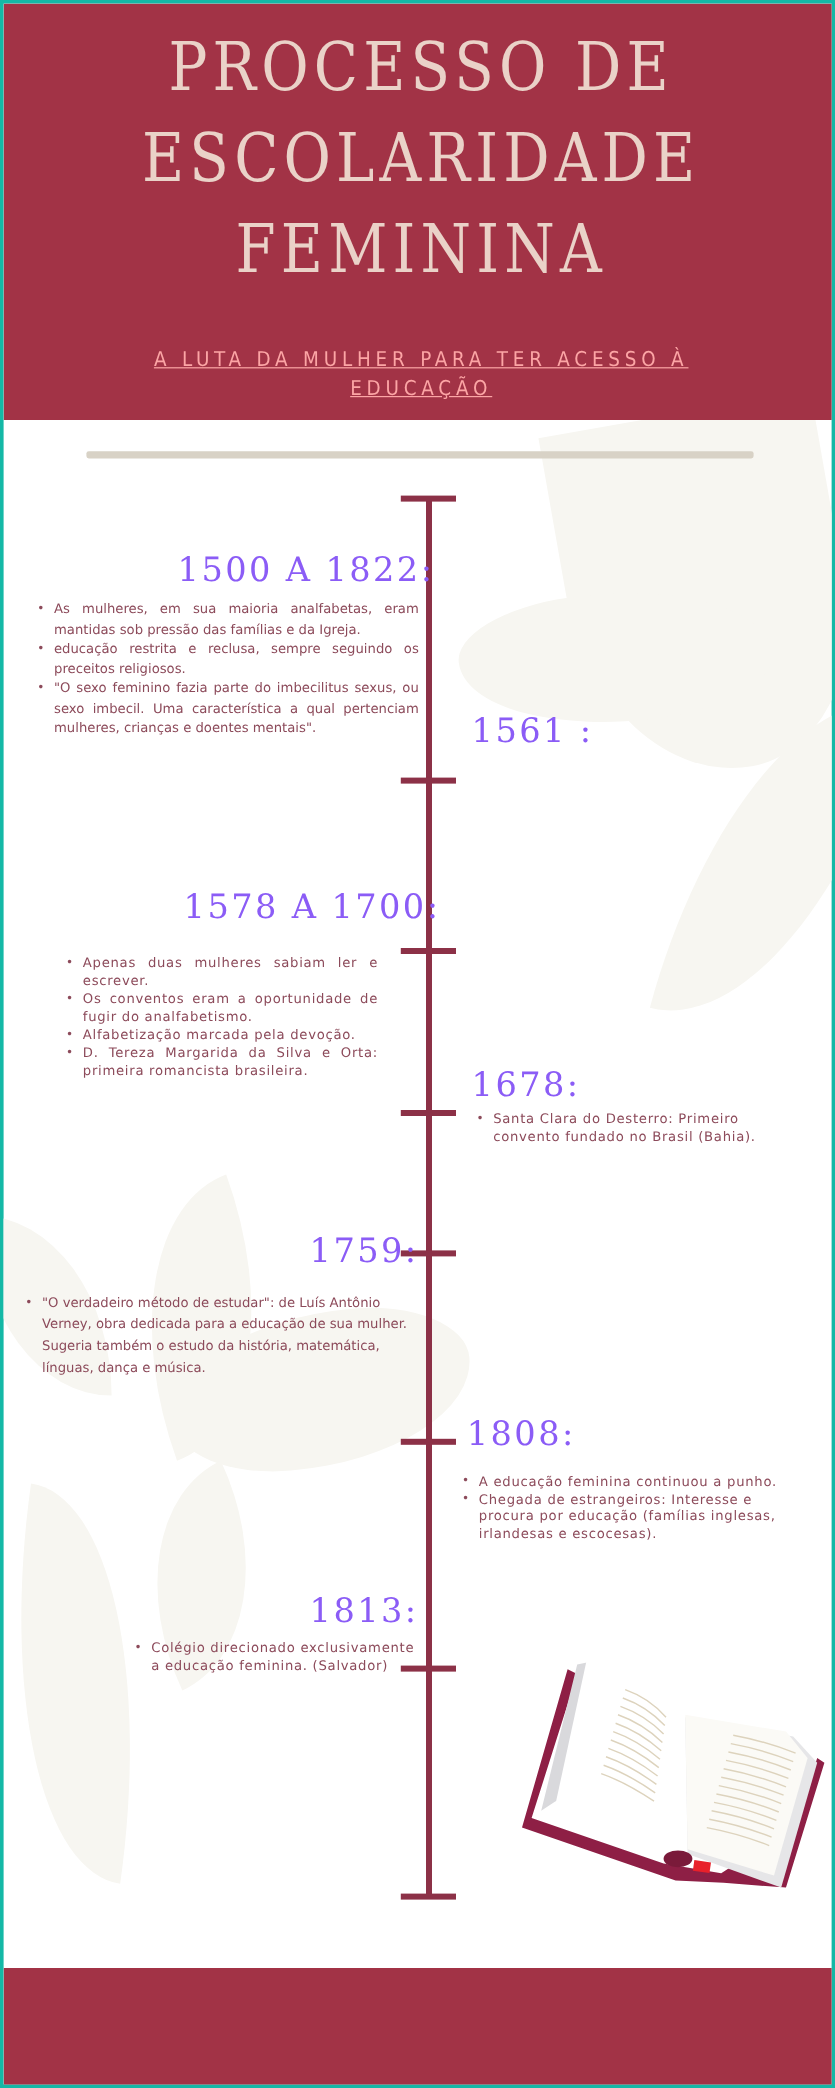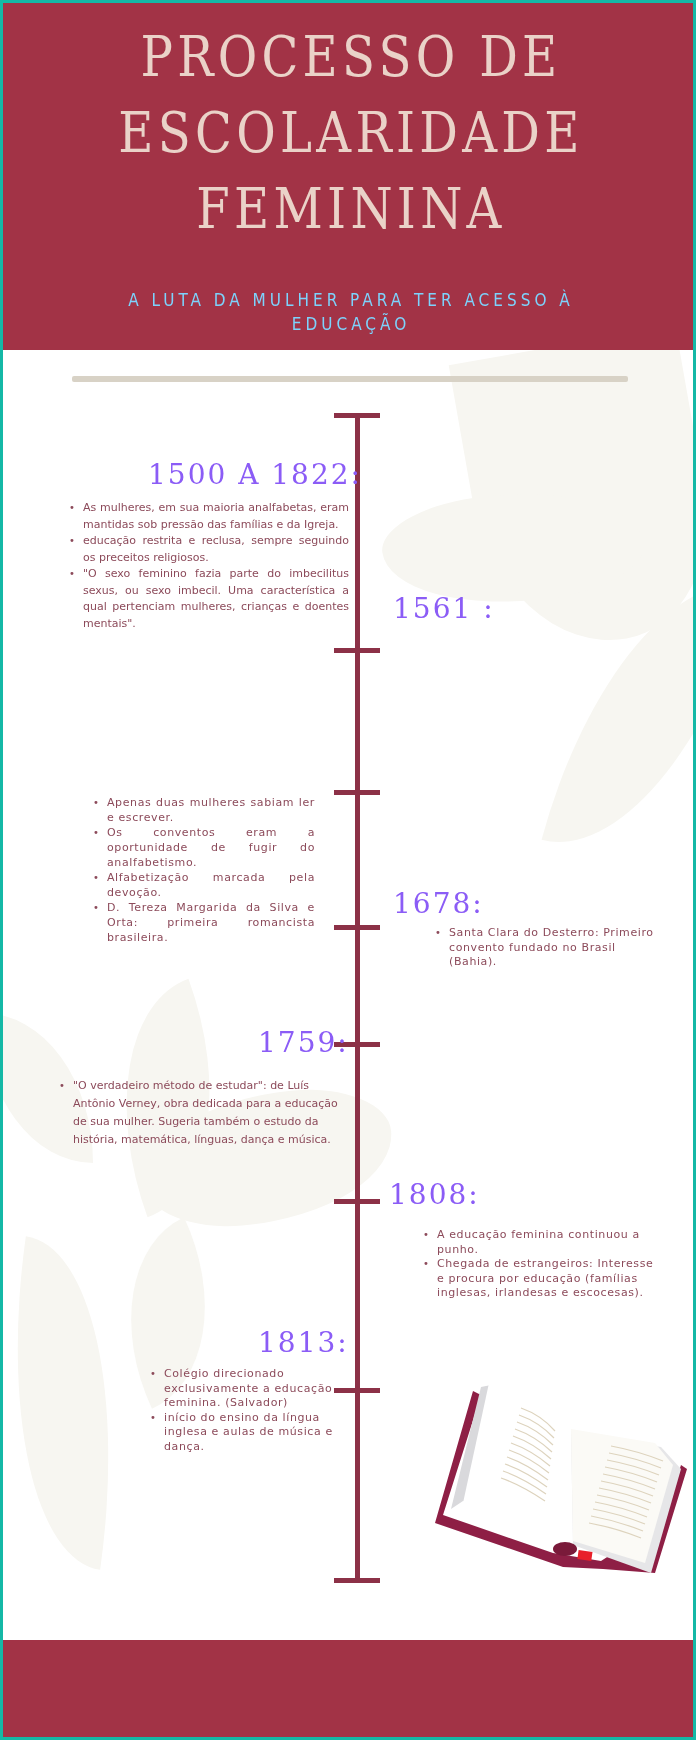--- a/index.html
+++ b/index.html
@@ -14,22 +14,23 @@
     background: #a23346; text-align: center;
   }
   .title {
     position: absolute; left: 0; top: 16px; width: 100%;
     font-family: "DejaVu Serif", serif; color: #ead2c8;
     font-size: 56px; line-height: 76px; letter-spacing: 5px; font-weight: normal;
     transform: scaleX(0.86); transform-origin: center top;
   }
   .subtitle {
     position: absolute; left: 80px; top: 285px; width: 536px;
-    color: #7dd3fc; font-size: 17px; line-height: 24px; letter-spacing: 4px;
+    color: #fca5a5; font-size: 17px; line-height: 24px; letter-spacing: 4px;
     font-family: "DejaVu Sans Condensed", "DejaVu Sans", sans-serif;
+    text-decoration: underline;
   }
   .footer {
     position: absolute; left: 0; top: 1637px; width: 696px; height: 103px;
     background: #a23346;
   }
   .divider {
     position: absolute; left: 69px; top: 373px; width: 556px; height: 6px;
     background: #d8d2c6; border-radius: 2px;
   }
   .leaf { position: absolute; background: #f7f6f1; }
@@ -40,21 +41,21 @@
   .tick {
     position: absolute; height: 5px; background: #8c3147;
   }
   .year {
     position: absolute; font-family: "DejaVu Serif", serif; color: #8b5cf6;
     font-size: 28px; letter-spacing: 2px; white-space: nowrap;
   }
   ul.items {
     position: absolute; list-style: none; color: #8c4a5a; font-size: 11px; line-height: 16.5px;
   }
-  ul.items li { position: relative; padding-left: 16px; margin-left: 38px; }
+  ul.items li { position: relative; padding-left: 16px; }
   ul.items li::before {
     content: "•"; position: absolute; left: 2px; top: 0; color: #8c4a5a; font-size: 10px;
   }
   ul.items.justify li { text-align: justify; }
   ul.items.wide { letter-spacing: 0.6px; }
   .book { position: absolute; left: 420px; top: 1370px; width: 270px; height: 210px; }
 </style>
 </head>
 <body>
 
@@ -92,20 +93,21 @@
 
   <div class="year" style="left:145px; top:455px;">1500 A 1822:</div>
   <ul class="items justify" style="left:26px; top:497px; width:320px;">
     <li>As mulheres, em sua maioria analfabetas, eram mantidas sob pressão das famílias e da Igreja.</li>
     <li>educação restrita e reclusa, sempre seguindo os preceitos religiosos.</li>
     <li>"O sexo feminino fazia parte do imbecilitus sexus, ou sexo imbecil. Uma característica a qual pertenciam mulheres, crianças e doentes mentais".</li>
   </ul>
 
   <div class="year" style="left:390px; top:589px;">1561 :</div>
 
+  <div class="year" style="left:150px; top:736px;">1578 A 1700:</div>
   <ul class="items justify wide" style="left:50px; top:792px; width:262px; font-size:11px; line-height:15px;">
     <li>Apenas duas mulheres sabiam ler e escrever.</li>
     <li>Os conventos eram a oportunidade de fugir do analfabetismo.</li>
     <li>Alfabetização marcada pela devoção.</li>
     <li>D. Tereza Margarida da Silva e Orta: primeira romancista brasileira.</li>
   </ul>
 
   <div class="year" style="left:390px; top:884px;">1678:</div>
   <ul class="items wide" style="left:392px; top:923px; width:270px; line-height:14.5px;">
     <li>Santa Clara do Desterro: Primeiro convento fundado no Brasil (Bahia).</li>
@@ -118,21 +120,20 @@
 
   <div class="year" style="left:386px; top:1175px;">1808:</div>
   <ul class="items wide" style="left:380px; top:1225px; width:275px; line-height:14.5px;">
     <li>A educação feminina continuou a punho.</li>
     <li>Chegada de estrangeiros: Interesse e procura por educação (famílias inglesas, irlandesas e escocesas).</li>
   </ul>
 
   <div class="year" style="left:255px; top:1323px;">1813:</div>
   <ul class="items wide" style="left:107px; top:1364px; width:245px; line-height:14.5px;">
     <li>Colégio direcionado exclusivamente a educação feminina. (Salvador)</li>
-    <li>início do ensino da língua inglesa e aulas de música e dança.</li>
   </ul>
 
   <svg class="book" viewBox="0 0 270 210">
 
     <polygon points="50,18 58,22 20,142 130,180 178,188 240,148 258,92 264,96 232,200 180,196 140,194 12,150" fill="#8e1f45"></polygon>
 
     <polygon points="58,14 68,12 130,62 144,160 40,128 28,136" fill="#d9d9dc"></polygon>
     <polygon points="66,10 140,56 150,172 40,130" fill="#ffffff"></polygon>
 
     <polygon points="148,58 238,74 258,96 228,200 150,172" fill="#e6e6e8"></polygon>

